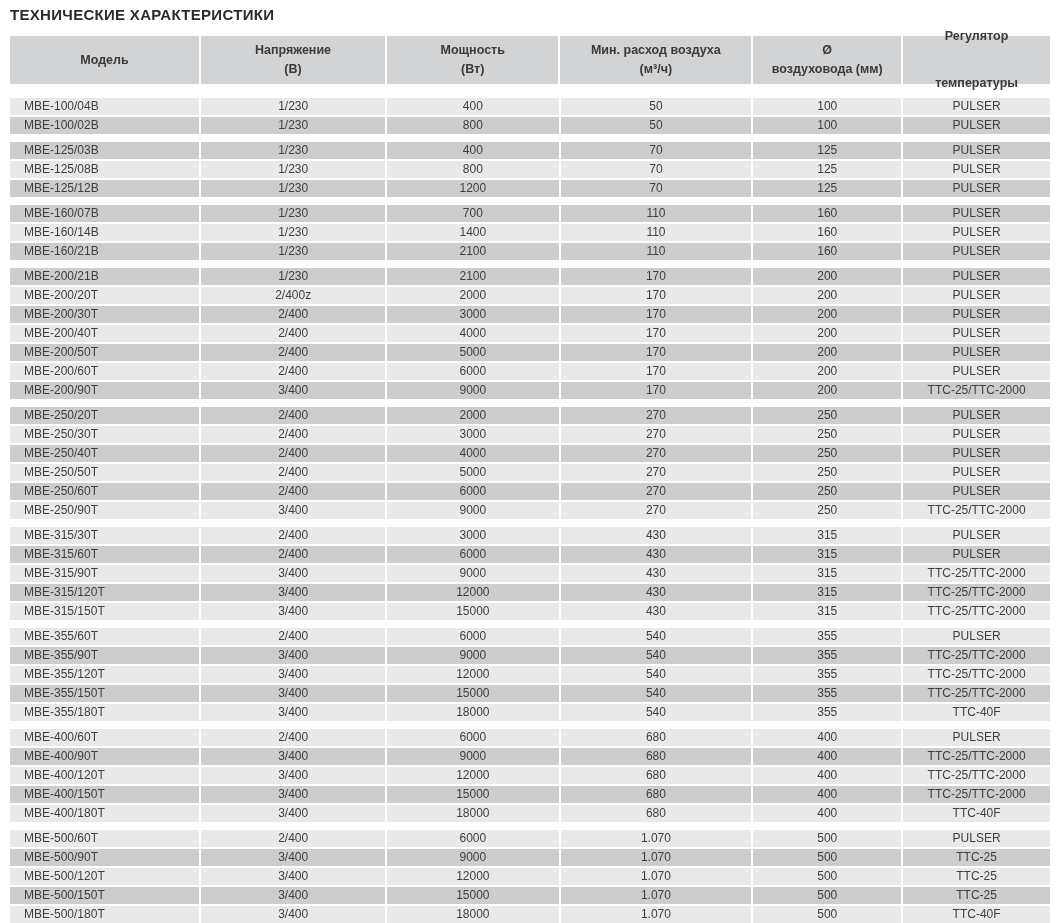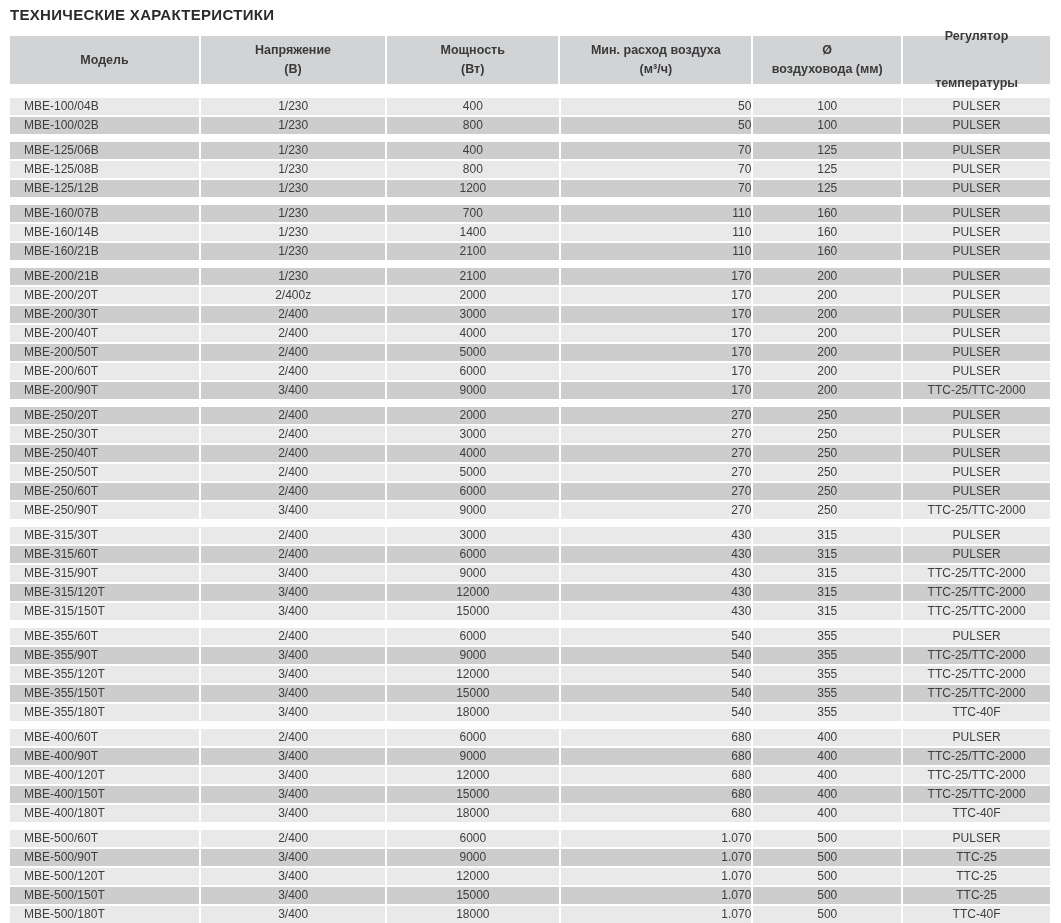--- a/index.html
+++ b/index.html
@@ -62,21 +62,21 @@
     text-align: center;
     white-space: nowrap;
     overflow: hidden;
   }
   .trow.light .cell { background: var(--row-light); }
   .trow.dark  .cell { background: var(--row-dark); }
   .col-model     { width: 193px; }
   .cell.col-model { text-align: left; padding-left: 14px; }
   .col-voltage   { width: 188px; }
   .col-power     { width: 175px; }
-  .col-airflow   { width: 195px; text-align: right; }
+  .col-airflow   { width: 195px; }
   .col-diameter  { width: 151px; }
   .col-regulator { width: 150px; gap: 28px; }
 </style>
 </head>
 <body>
 
 <div class="page">
   <h1 class="title">ТЕХНИЧЕСКИЕ ХАРАКТЕРИСТИКИ</h1>
 
   <div class="table">
@@ -119,21 +119,21 @@
             <div class="cell col-model">MBE-100/02B</div>
             <div class="cell col-voltage">1/230</div>
             <div class="cell col-power">800</div>
             <div class="cell col-airflow">50</div>
             <div class="cell col-diameter">100</div>
             <div class="cell col-regulator">PULSER</div>
           </div>
         </div>
         <div class="tgroup">
           <div class="trow dark">
-            <div class="cell col-model">MBE-125/06B</div>
+            <div class="cell col-model">MBE-125/03B</div>
             <div class="cell col-voltage">1/230</div>
             <div class="cell col-power">400</div>
             <div class="cell col-airflow">70</div>
             <div class="cell col-diameter">125</div>
             <div class="cell col-regulator">PULSER</div>
           </div>
           <div class="trow light">
             <div class="cell col-model">MBE-125/08B</div>
             <div class="cell col-voltage">1/230</div>
             <div class="cell col-power">800</div>

